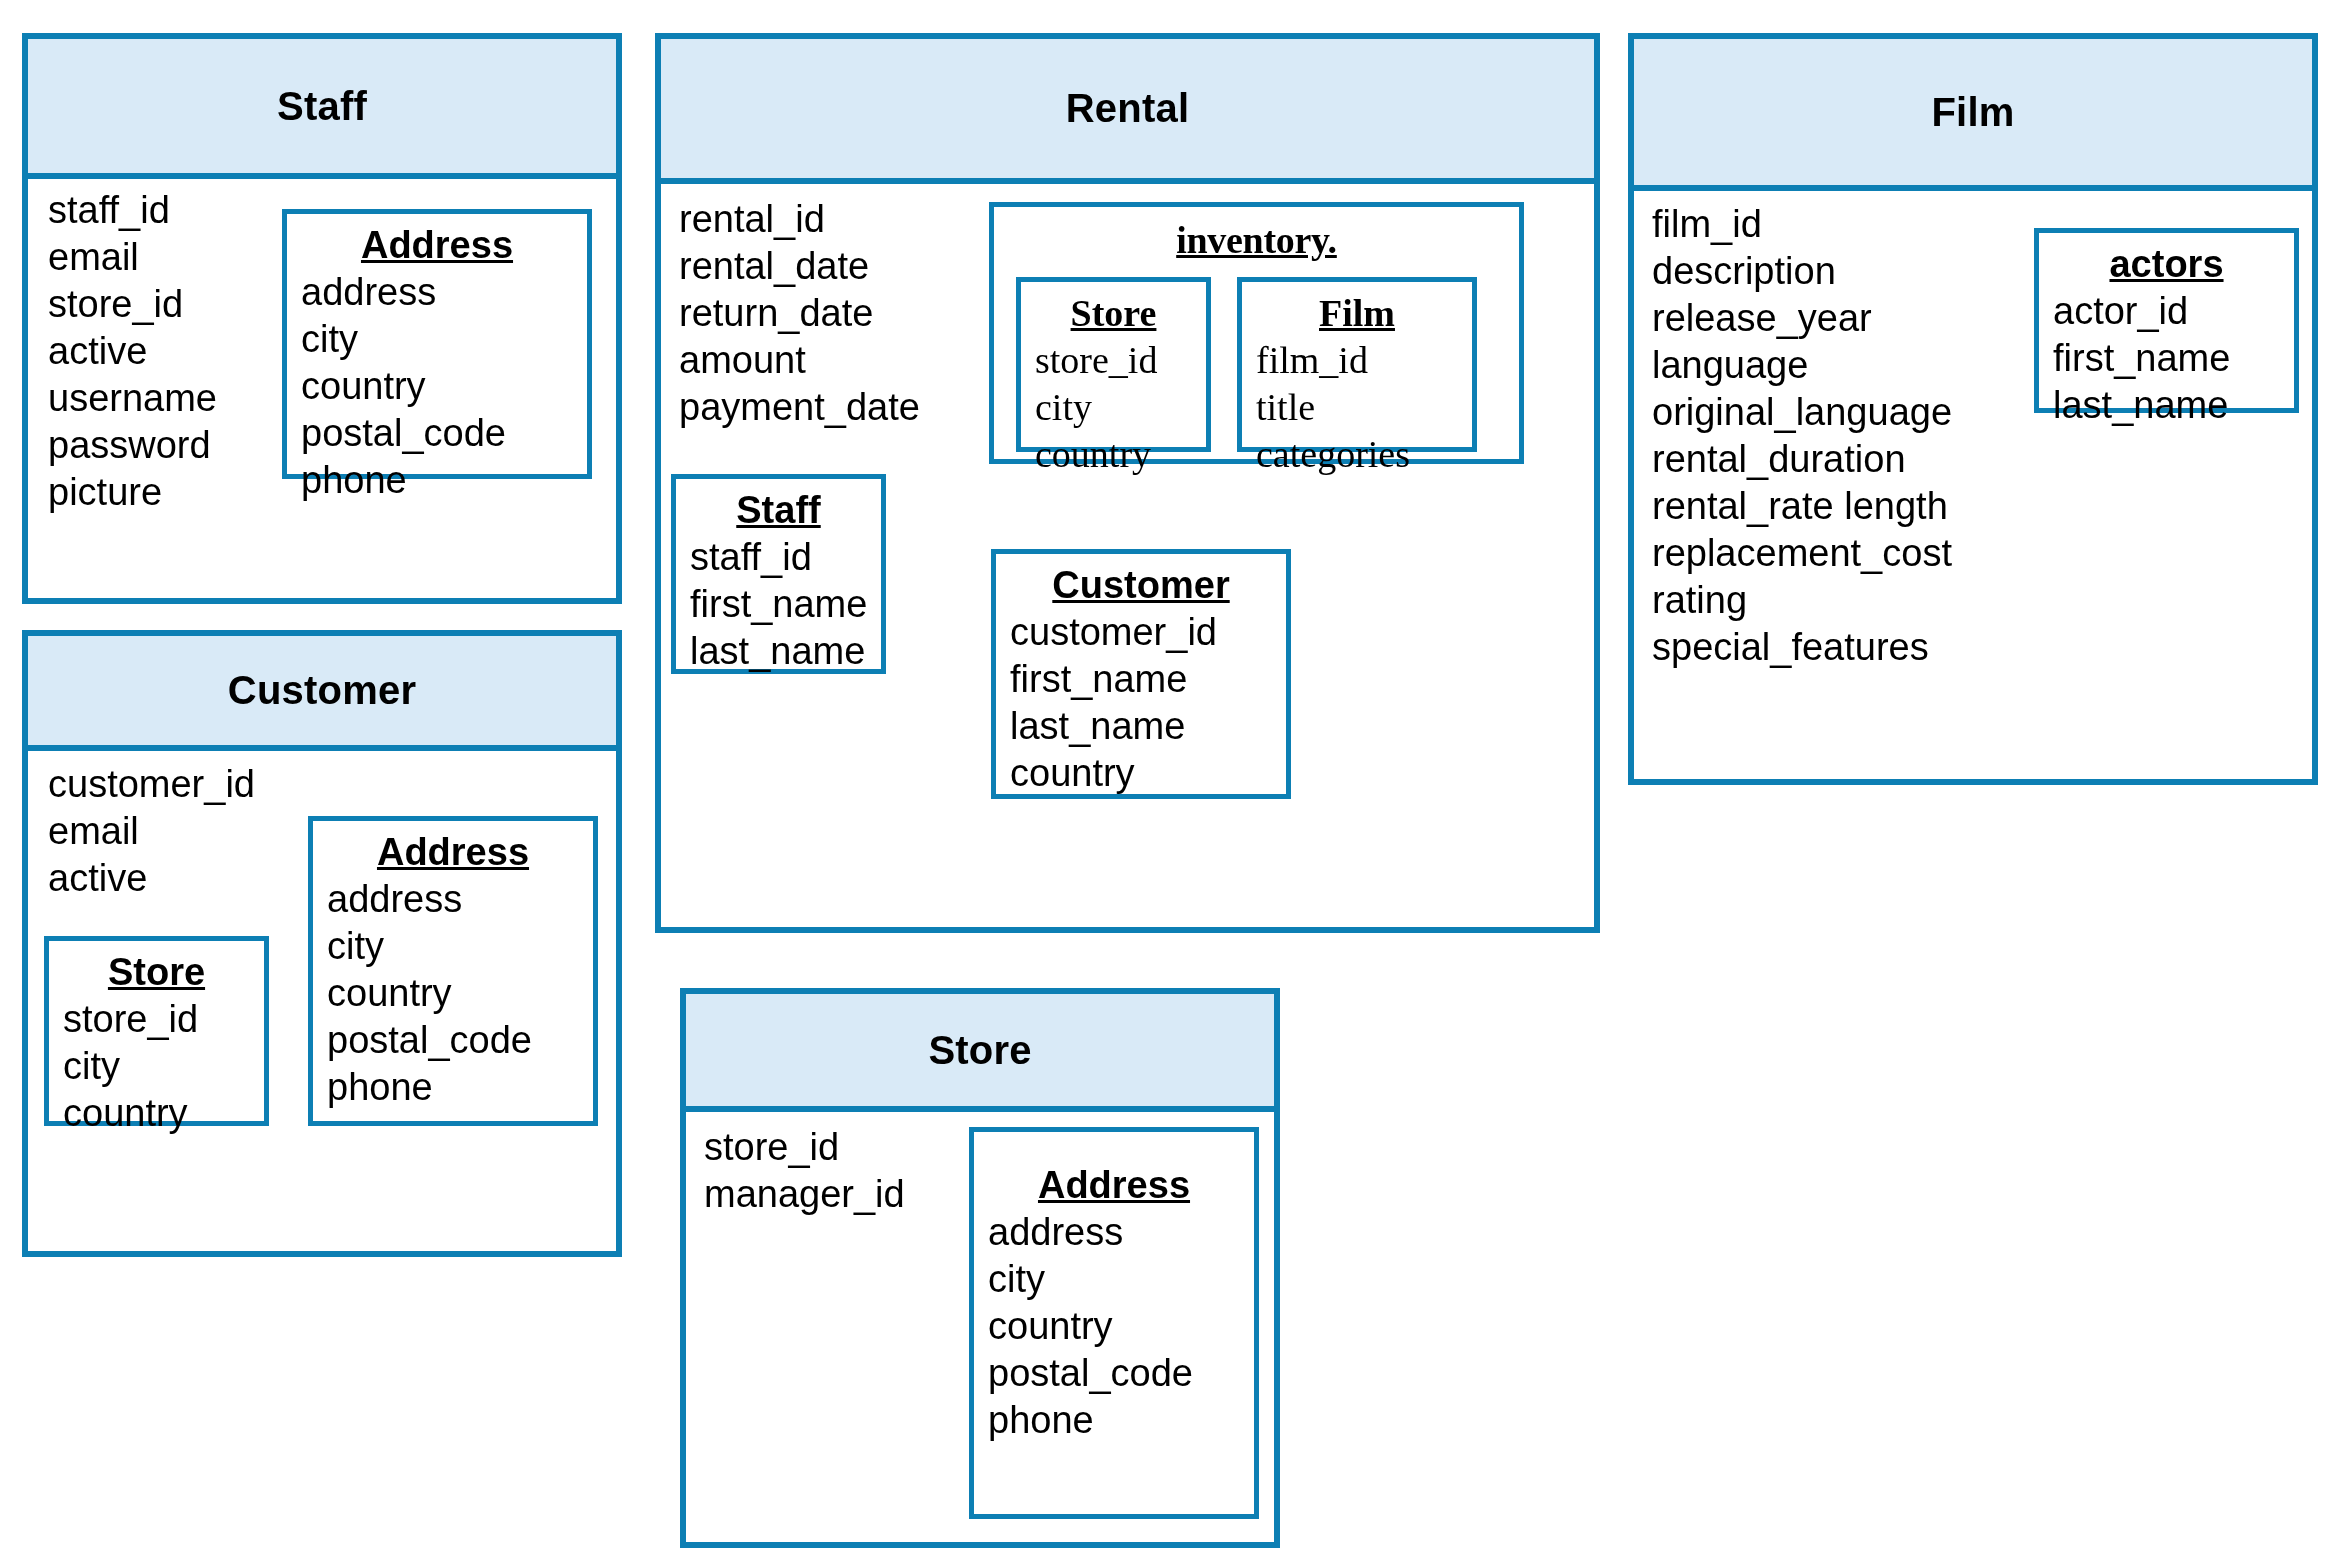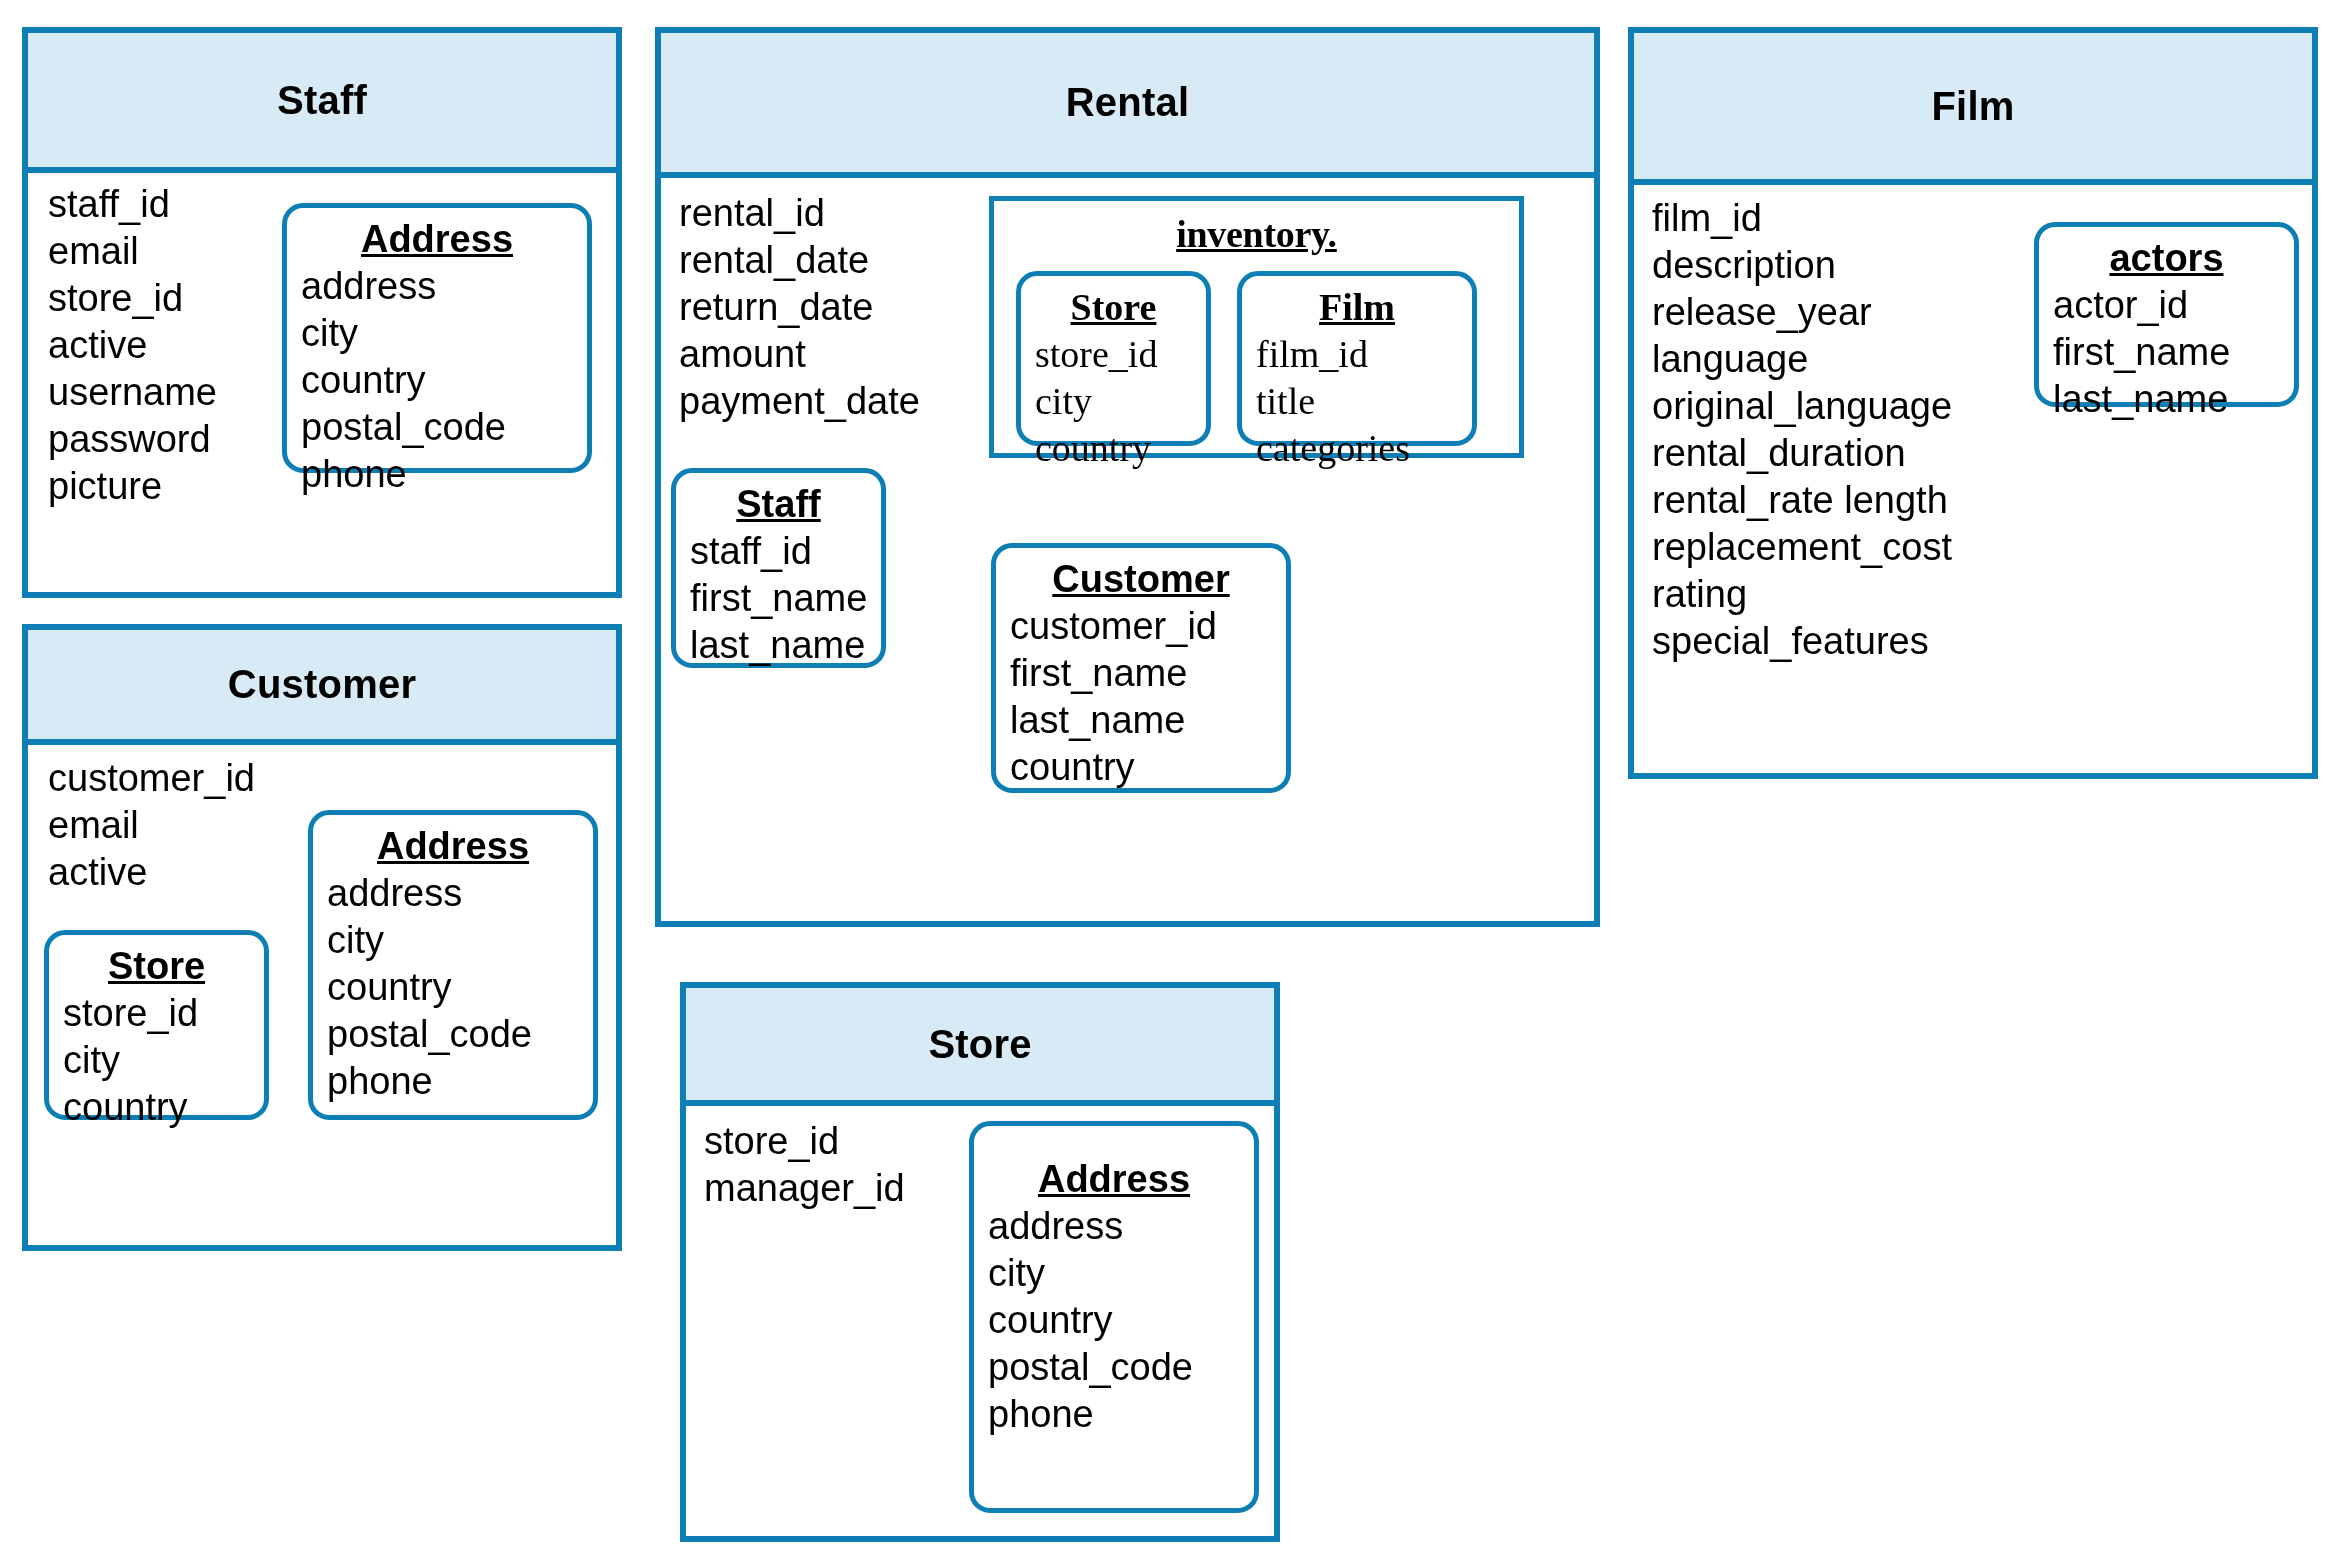--- a/index.html
+++ b/index.html
@@ -14,20 +14,21 @@
     position: relative;
     overflow: hidden;
   }
 
   
   .entity {
     position: absolute;
     box-sizing: border-box;
     border: 6px solid #0d7fb4;
     background: #ffffff;
+    margin-top: 6px;
   }
   .entity-header {
     background: #d9eaf7;
     border-bottom: 6px solid #0d7fb4;
     display: flex;
     align-items: center;
     justify-content: center;
     box-sizing: border-box;
   }
   .entity-title {
@@ -74,21 +75,21 @@
   }
   .nested-title.tight { letter-spacing: -0.3px; }
   .nested .attrs {
     position: static;
     margin-top: 1px;
   }
   .nested .attrs li {
     font-size: 38px;
     line-height: 47px;
   }
-  .nested-pad { padding: 8px 14px 10px 14px; box-sizing: border-box; border-radius: 21px; }
+  .nested-pad { padding: 8px 14px 10px 14px; box-sizing: border-box; }
 </style>
 </head>
 <body>
 
 <div class="entity" style="left:22px; top:27px; width:600px; height:571px;">
   <div class="entity-header" style="height:140px;">
     <span class="entity-title">Staff</span>
   </div>
   <div class="entity-body" style="height:419px;">
     <ul class="attrs" style="left:20px; top:8px;">

